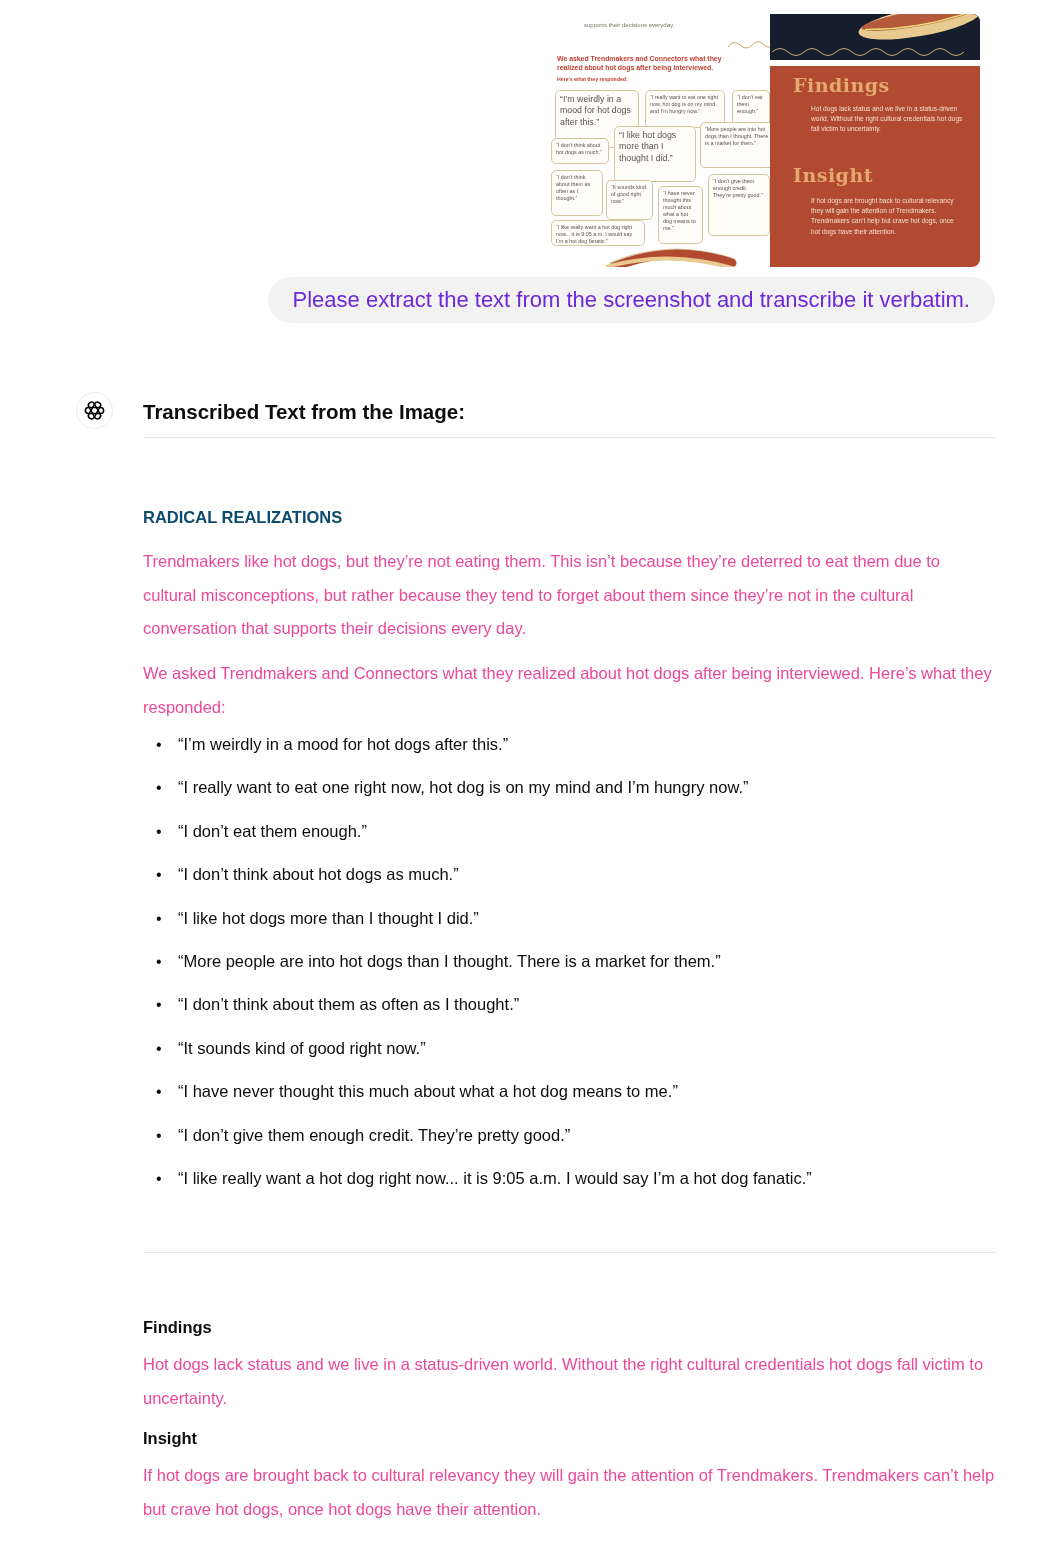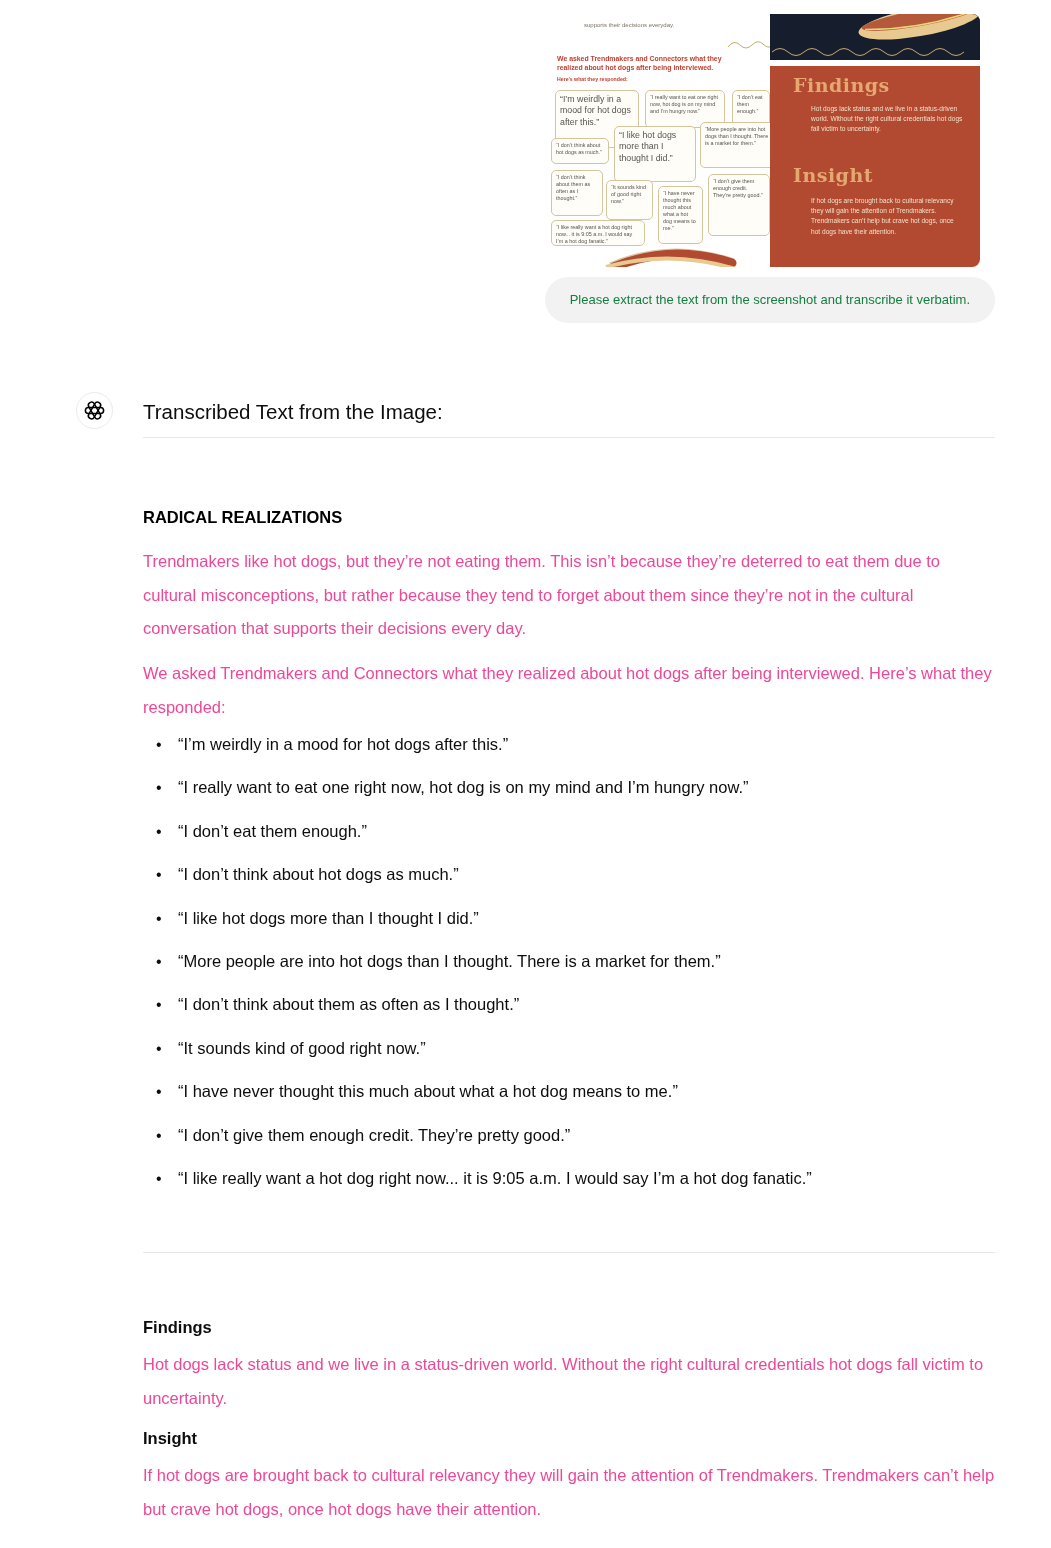--- a/index.html
+++ b/index.html
@@ -41,37 +41,37 @@
   .panel-text{position:absolute;color:#f2dfc8;font-size:6.6px;line-height:1.55;width:152px;}
   .px-findings{left:41px;top:38px;}
   .px-insight{left:41px;top:130px;}
   .squiggle{position:absolute;left:178px;top:24px;}
   .photo-wave{position:absolute;left:0;top:30px;}
   .hotdog-cut{position:absolute;left:52px;top:226px;}
   
   .user-bubble{
     position:absolute;top:277px;right:56px;max-width:700px;
     background:#f2f2f2;border-radius:24px;padding:12px 25px;
-    font-size:13px;line-height:22px;color:#15803d;white-space:nowrap;
+    font-size:22px;line-height:22px;color:#6d28d9;white-space:nowrap;
   }
   
   .avatar{
     position:absolute;left:76px;top:392px;width:37px;height:37px;border-radius:50%;
     border:1px solid #ebebeb;box-sizing:border-box;display:flex;align-items:center;justify-content:center;
     background:#fff;
   }
   .assistant-heading{
     position:absolute;left:143px;top:400px;width:852px;
-    font-size:20.5px;font-weight:normal;color:#0d0d0d;
+    font-size:20.5px;font-weight:bold;color:#0d0d0d;
   }
   .rule{position:absolute;left:143px;width:852px;height:1px;background:#e7e7e7;}
   .rule-1{top:437px;}
   .rule-2{top:1252px;}
   .section-title{
-    position:absolute;left:143px;top:508px;font-size:16.5px;font-weight:bold;color:#000000;
+    position:absolute;left:143px;top:508px;font-size:16.5px;font-weight:bold;color:#0c4a6e;
   }
   .para{position:absolute;left:143px;width:852px;font-size:16.5px;line-height:33.5px;color:#ec4899;}
   .para-1{top:545px;}
   .para-2{top:657px;}
   .bullet-list{
     position:absolute;left:143px;top:731px;width:860px;margin:0;padding:0;list-style:none;
   }
   .bullet-list li{
     position:relative;margin:0 0 15.9px 35px;line-height:27.5px;font-size:16.5px;color:#0d0d0d;
   }

